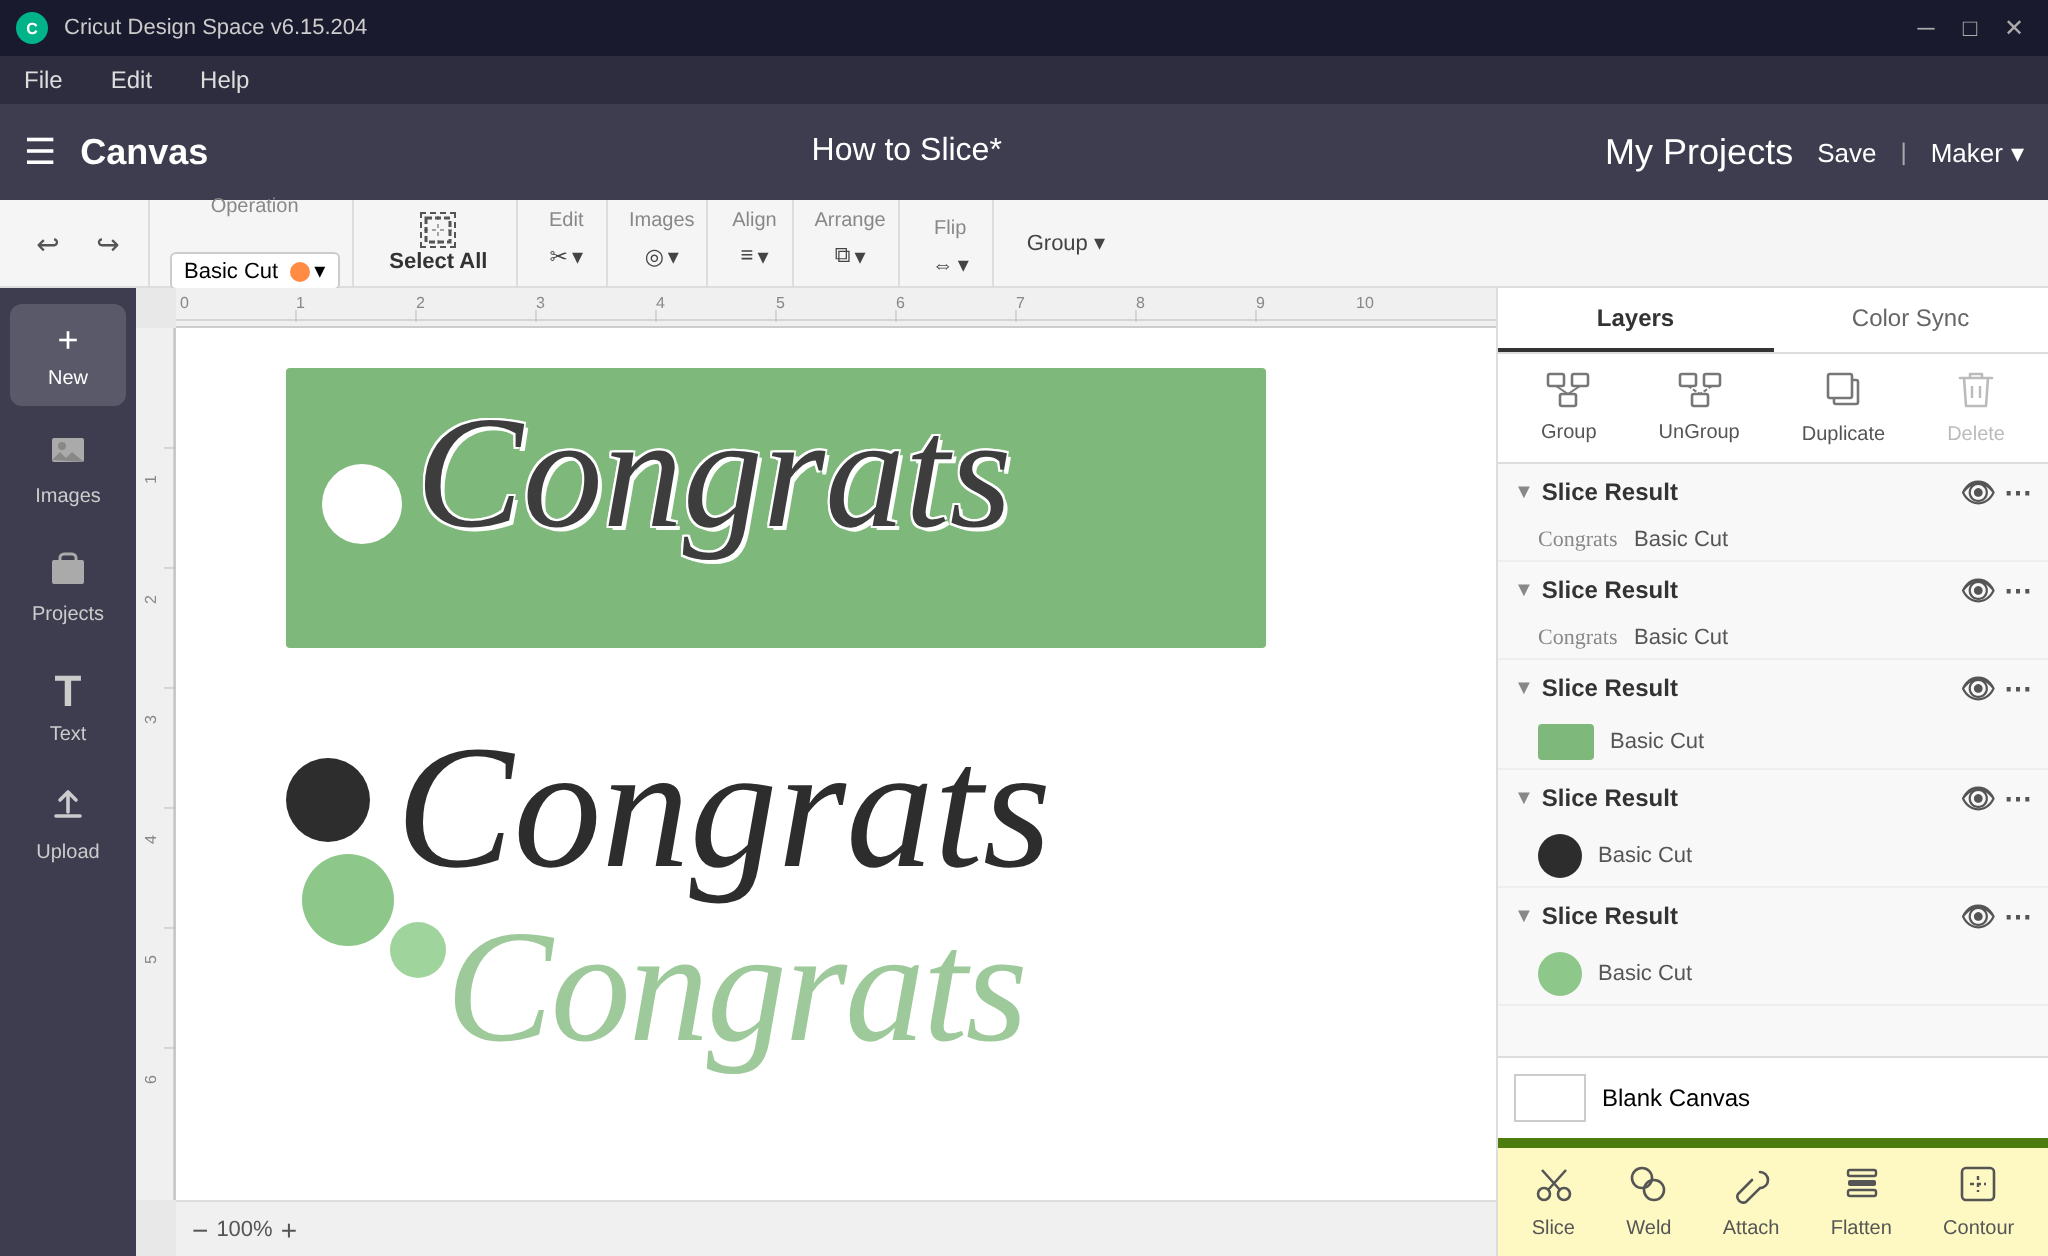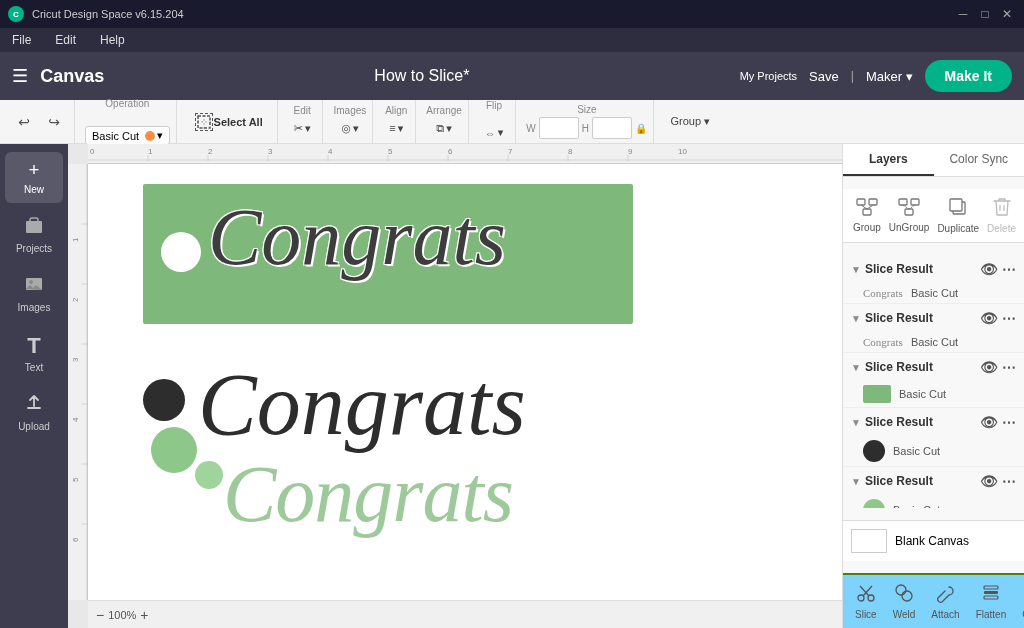--- a/index.html
+++ b/index.html
@@ -41,21 +41,21 @@
       display: flex;
       align-items: center;
       padding: 0 12px;
       gap: 12px;
       color: white;
     }
     .header-hamburger { font-size: 18px; cursor: pointer; color: white; }
     .header-canvas-label { font-size: 18px; font-weight: 600; color: white; }
     .header-title { flex: 1; text-align: center; font-size: 16px; font-weight: 500; color: white; }
     .header-right { display: flex; align-items: center; gap: 12px; }
-    .header-my-projects { color: white; font-size: 11px; cursor: pointer; }
+    .header-my-projects { color: white; font-size: 18px; cursor: pointer; }
     .header-save { color: white; font-size: 13px; cursor: pointer; }
     .header-divider { color: #aaa; }
     .header-maker { display: flex; align-items: center; gap: 4px; color: white; font-size: 13px; cursor: pointer; }
     .header-make-it { background: #00b388; color: white; border: none; border-radius: 20px; padding: 8px 20px; font-size: 14px; font-weight: 600; cursor: pointer; }
 
     
     .toolbar {
       height: 44px;
       background: #f5f5f5;
       border-bottom: 1px solid #ddd;
@@ -63,21 +63,21 @@
       align-items: center;
       padding: 0 4px;
       gap: 4px;
     }
     .toolbar-group { display: flex; align-items: center; gap: 2px; border-right: 1px solid #ddd; padding: 0 6px; height: 100%; }
     .toolbar-group:last-child { border-right: none; }
     .toolbar-btn { padding: 4px 6px; cursor: pointer; border-radius: 3px; font-size: 11px; color: #444; display: flex; align-items: center; gap: 2px; background: none; border: none; }
     .toolbar-label { font-size: 10px; color: #888; margin-bottom: 1px; }
     .toolbar-dropdown { display: flex; align-items: center; gap: 2px; background: white; border: 1px solid #ccc; border-radius: 3px; padding: 2px 6px; font-size: 11px; cursor: pointer; }
     .select-all-btn {
-      display: flex; flex-direction: row; align-items: center; gap: 1px;
+      display: flex; flex-direction: column; align-items: center; gap: 1px;
       padding: 2px 8px; cursor: pointer; font-size: 11px; font-weight: 600; color: #333;
     }
     .select-all-icon { width: 18px; height: 18px; border: 1.5px dashed #555; display: flex; align-items: center; justify-content: center; font-size: 8px; }
     .size-input { width: 40px; height: 22px; border: 1px solid #ccc; border-radius: 2px; font-size: 11px; text-align: center; padding: 0 2px; }
     .toolbar-icon-btn { width: 28px; height: 28px; display: flex; align-items: center; justify-content: center; border-radius: 3px; cursor: pointer; font-size: 14px; color: #555; }
 
     
     .main-layout {
       display: flex;
       height: calc(628px - 28px - 24px - 48px - 44px);
@@ -124,26 +124,25 @@
     .zoom-control {
       position: absolute; bottom: 0; left: 20px; right: 0;
       height: 28px; background: #f0f0f0; border-top: 1px solid #ddd;
       display: flex; align-items: center; padding: 0 8px; gap: 4px;
     }
     .zoom-btn { font-size: 14px; cursor: pointer; color: #555; }
     .zoom-level { font-size: 11px; color: #555; }
 
     
     .right-panel {
-      width: 182px;
+      width: 276px;
       background: #f8f8f8;
       border-left: 1px solid #ddd;
       display: flex;
       flex-direction: column;
-      gap: 12px;
     }
     .right-panel-tabs {
       display: flex; border-bottom: 1px solid #ddd; background: white;
     }
     .panel-tab {
       flex: 1; text-align: center; padding: 8px; font-size: 12px;
       cursor: pointer; color: #666; border-bottom: 2px solid transparent;
     }
     .panel-tab.active { color: #333; border-bottom: 2px solid #333; font-weight: 600; }
 
@@ -179,21 +178,21 @@
     
     .blank-canvas-row {
       display: flex; align-items: center; padding: 8px; gap: 8px;
       border-top: 1px solid #ddd; background: white;
     }
     .blank-canvas-thumb { width: 36px; height: 24px; border: 1px solid #ccc; background: white; }
 
     
     .bottom-panel-toolbar {
       display: flex; align-items: center; justify-content: space-around;
-      padding: 6px 4px; border-top: 2px solid #4d7c0f; background: #7dd3fc;
+      padding: 6px 4px; border-top: 5px solid #4d7c0f; background: #fef9c3;
     }
     .bottom-tool-btn {
       display: flex; flex-direction: column; align-items: center; gap: 2px;
       cursor: pointer; color: #555; font-size: 10px; padding: 2px 8px; border-radius: 3px;
     }
     .bottom-tool-icon { font-size: 16px; }
 
     
     .right-panel .layers-list::-webkit-scrollbar { width: 6px; }
     .right-panel .layers-list::-webkit-scrollbar-track { background: #f0f0f0; }
@@ -225,21 +224,20 @@
   <span class="header-canvas-label">Canvas</span>
   <span class="header-title">How to Slice*</span>
   <div class="header-right">
     <span class="header-my-projects">My Projects</span>
     <span class="header-save">Save</span>
     <span class="header-divider">|</span>
     <div class="header-maker">
       <span>Maker</span>
       <span>▾</span>
     </div>
-    <button class="header-make-it">Make It</button>
   </div>
 </div>
 
 <div class="toolbar">
 
   <div class="toolbar-group">
     <div class="toolbar-icon-btn" title="Undo">↩</div>
     <div class="toolbar-icon-btn" title="Redo">↪</div>
   </div>
 
@@ -290,71 +288,59 @@
   </div>
 
   <div class="toolbar-group" style="flex-direction: column; justify-content: center; gap: 1px;">
     <div class="toolbar-label">Arrange</div>
     <div class="toolbar-btn">
       <span>⧉</span>
       <span>▾</span>
     </div>
   </div>
 
-  <div class="toolbar-group" style="flex-direction: column; justify-content: space-between; gap: 1px;">
+  <div class="toolbar-group" style="flex-direction: column; justify-content: flex-end; gap: 1px;">
     <div class="toolbar-label">Flip</div>
     <div class="toolbar-btn">
       <span>⇔</span>
       <span>▾</span>
     </div>
   </div>
 
-  <div class="toolbar-group" style="flex-direction: column; justify-content: center; gap: 1px;">
-    <div class="toolbar-label">Size</div>
-    <div style="display:flex;align-items:center;gap:3px;">
-      <span style="font-size:10px;color:#888;">W</span>
-      <input class="size-input" type="text" value="" style="">
-      <span style="font-size:10px;color:#888;">H</span>
-      <input class="size-input" type="text" value="" style="">
-      <div style="display:flex;flex-direction:column;gap:1px;">
-        <span style="font-size:10px;color:#999;">🔒</span>
-      </div>
-    </div>
-  </div>
 
   <div class="toolbar-group">
     <div class="toolbar-btn">Group ▾</div>
   </div>
 </div>
 
 <div class="main-layout">
 
   <div class="left-sidebar">
     <div class="sidebar-item sidebar-new">
       <span class="sidebar-item-icon">+</span>
       <span class="sidebar-item-label">New</span>
-    </div>
-    <div class="sidebar-item">
-      <span class="sidebar-item-icon">
-        <svg width="20" height="20" viewBox="0 0 20 20" fill="none">
-            <rect x="2" y="6" width="16" height="12" rx="1" fill="#aaa"></rect>
-            <path d="M6 6V5a2 2 0 0 1 2-2h4a2 2 0 0 1 2 2v1" stroke="#aaa" stroke-width="1.5"></path>
-          </svg>
-      </span>
-      <span class="sidebar-item-label">Projects</span>
     </div>
     <div class="sidebar-item">
       <span class="sidebar-item-icon">
         <svg width="20" height="20" viewBox="0 0 20 20" fill="none">
             <rect x="2" y="4" width="16" height="12" rx="1" fill="#aaa"></rect>
             <circle cx="7" cy="8" r="2" fill="#888"></circle>
             <path d="M2 15l4-4 3 3 3-3 6 5" fill="#888"></path>
           </svg>
       </span>
       <span class="sidebar-item-label">Images</span>
+    </div>
+    <div class="sidebar-item">
+      <span class="sidebar-item-icon">
+        <svg width="20" height="20" viewBox="0 0 20 20" fill="none">
+            <rect x="2" y="6" width="16" height="12" rx="1" fill="#aaa"></rect>
+            <path d="M6 6V5a2 2 0 0 1 2-2h4a2 2 0 0 1 2 2v1" stroke="#aaa" stroke-width="1.5"></path>
+          </svg>
+      </span>
+      <span class="sidebar-item-label">Projects</span>
     </div>
     <div class="sidebar-item">
       <span class="sidebar-item-icon" style="font-size:22px;font-weight:bold;color:#ccc;">T</span>
       <span class="sidebar-item-label">Text</span>
     </div>
     <div class="sidebar-item">
       <span class="sidebar-item-icon">
         <svg width="20" height="20" viewBox="0 0 20 20" fill="none">
             <path d="M10 3v10M6 7l4-4 4 4" stroke="#ccc" stroke-width="1.8" stroke-linecap="round" stroke-linejoin="round"></path>
             <path d="M4 15h12" stroke="#ccc" stroke-width="1.8" stroke-linecap="round"></path>

